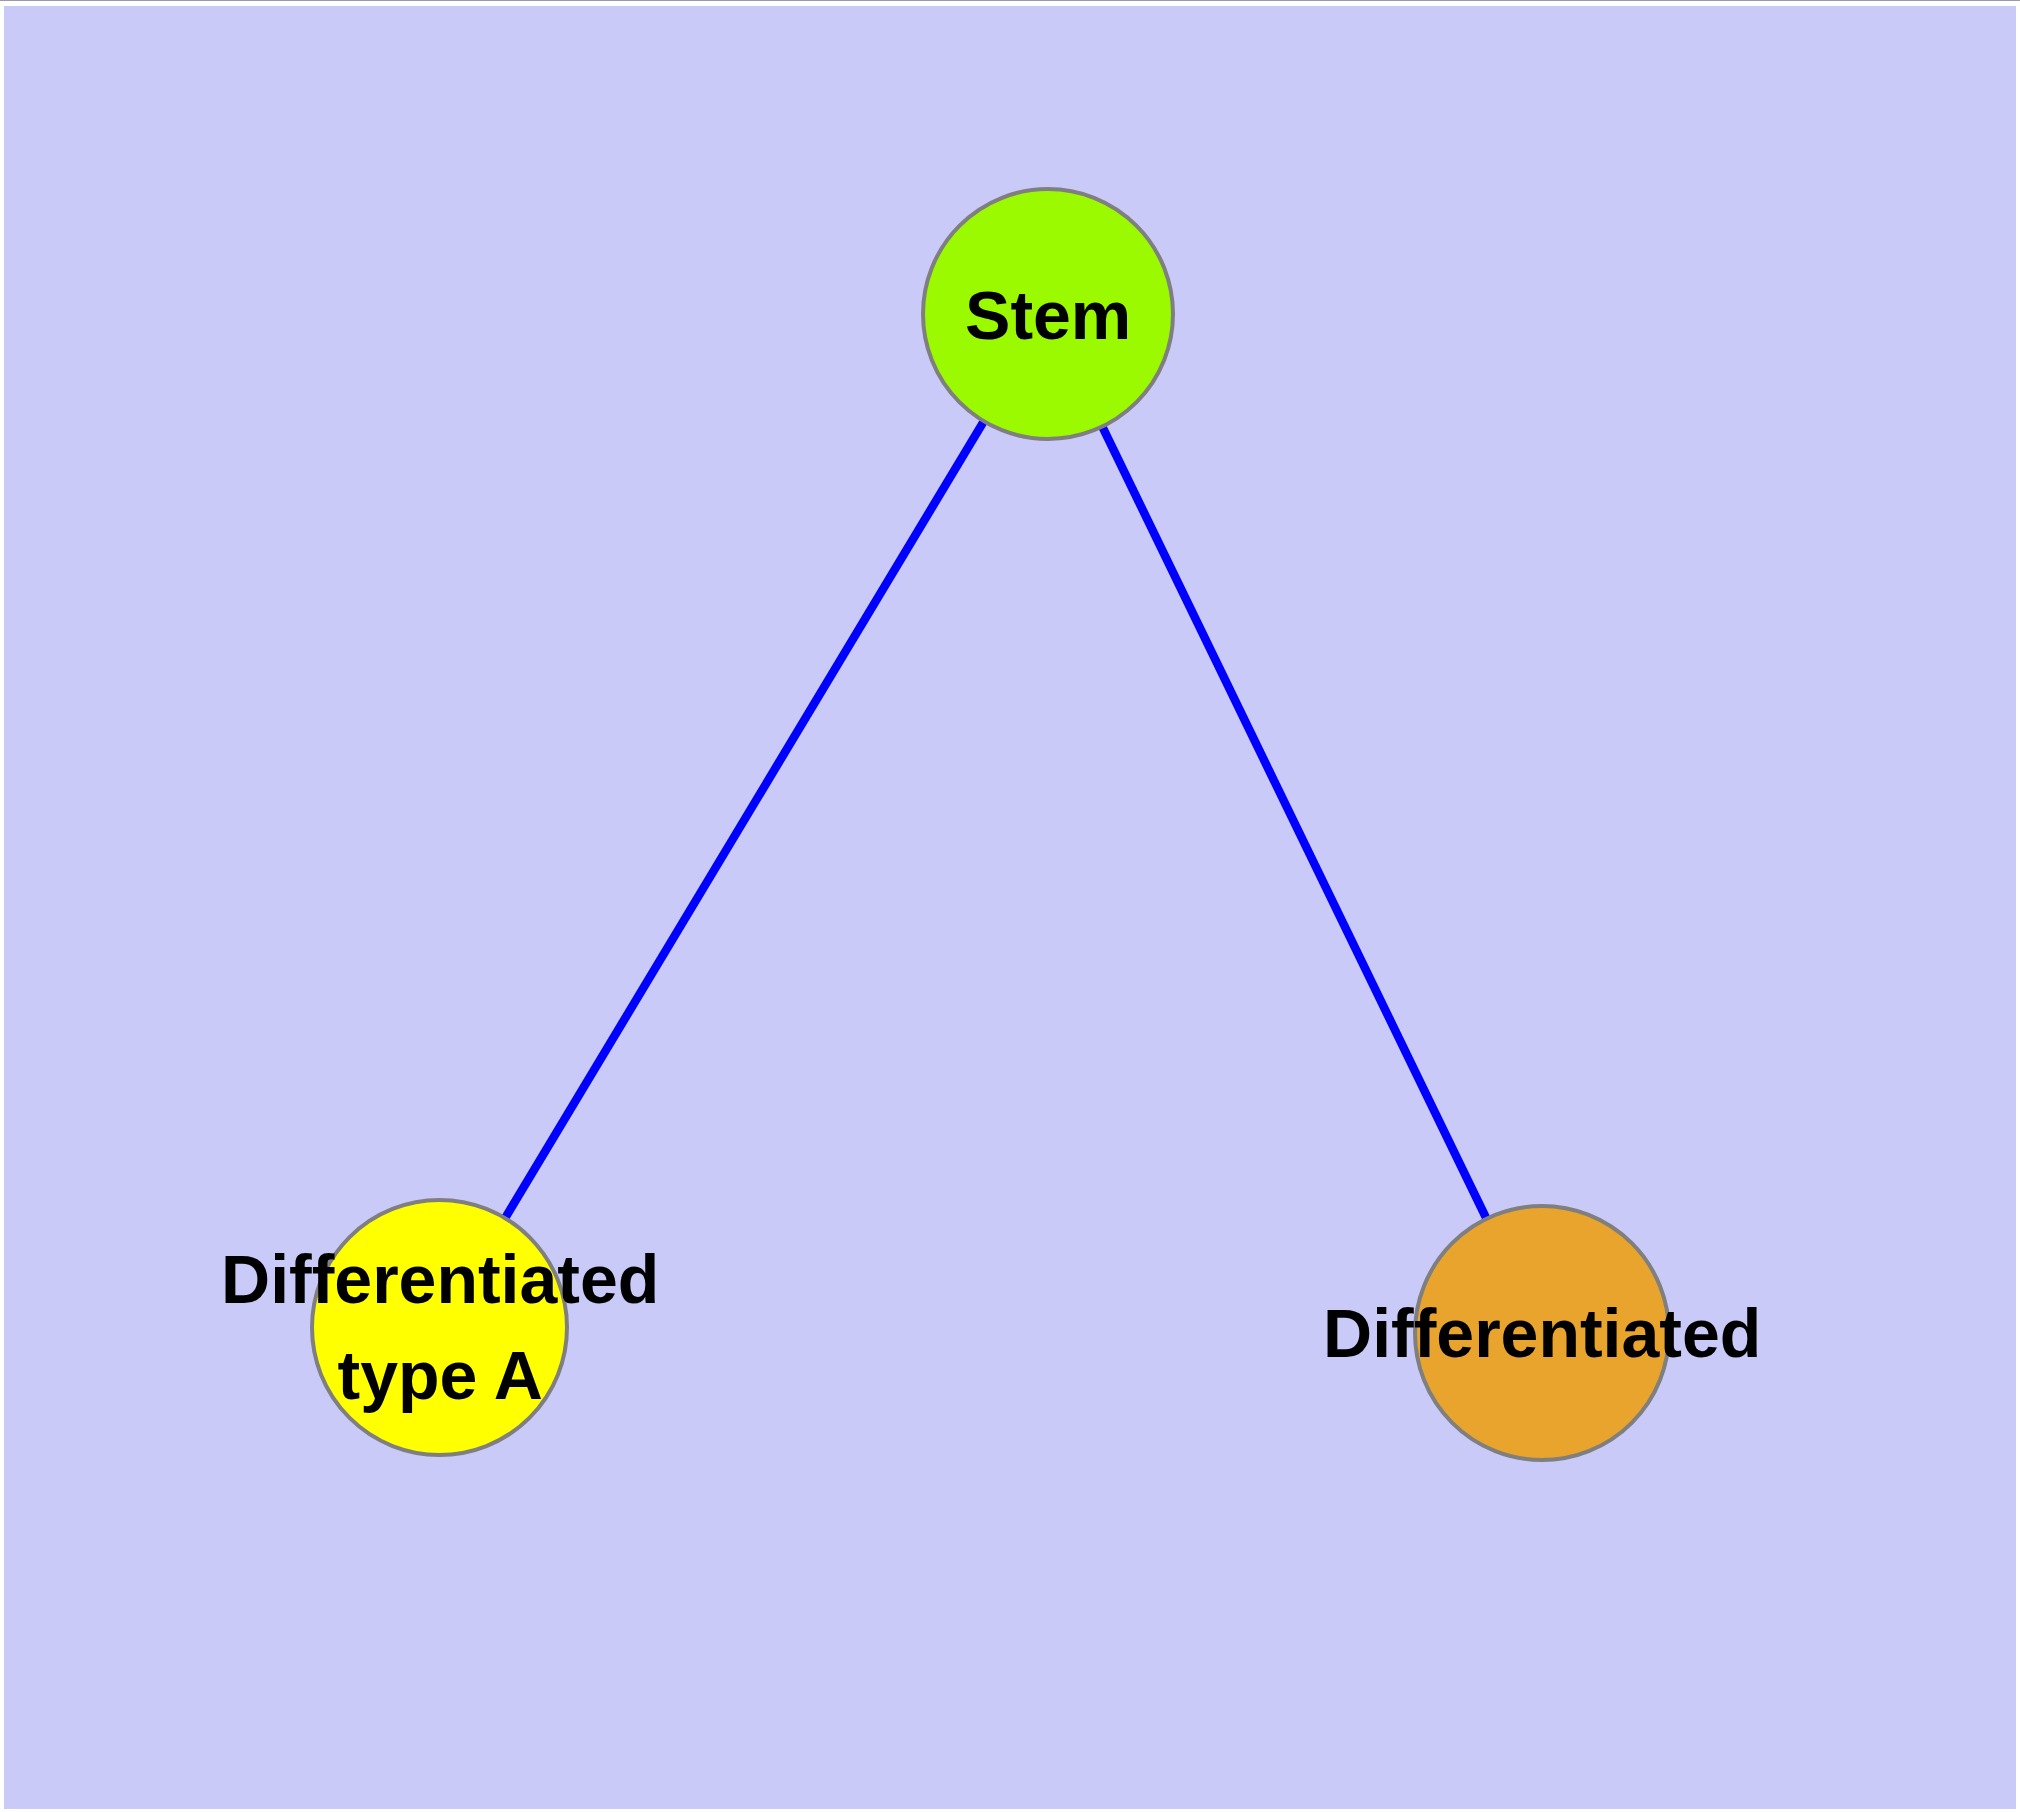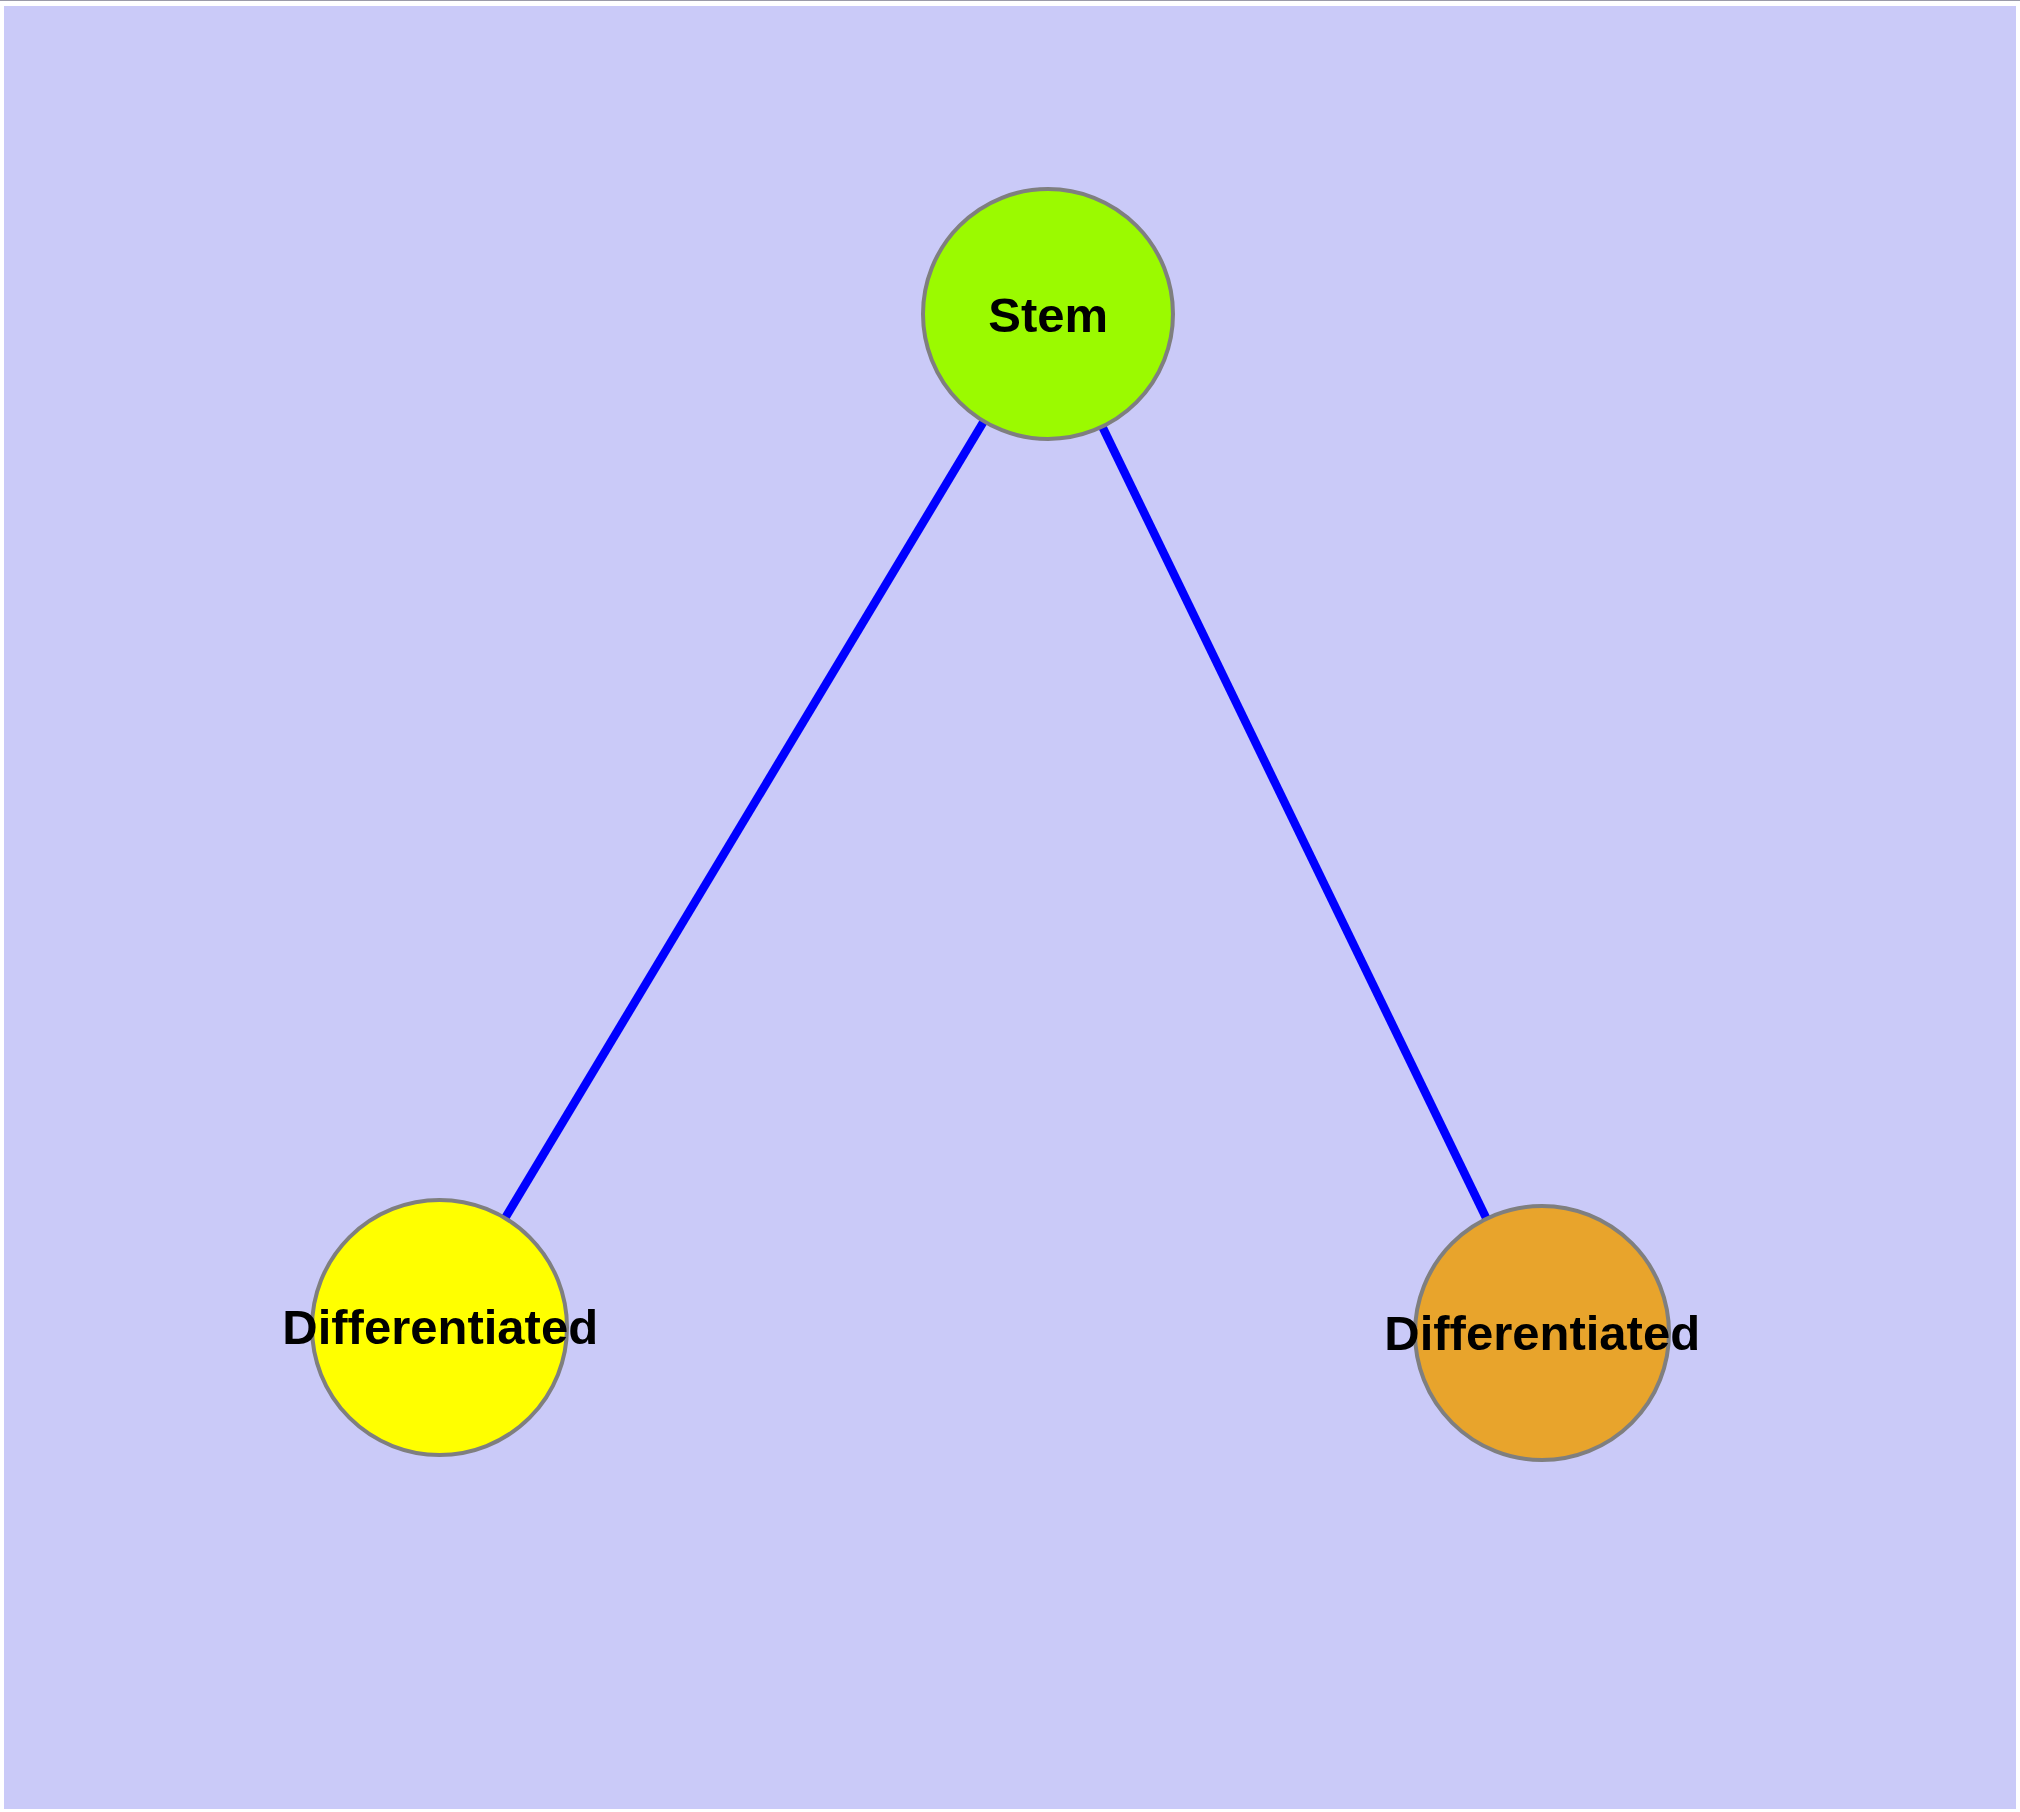--- a/index.html
+++ b/index.html
@@ -34,21 +34,21 @@
     position: absolute;
     border-radius: 50%;
     border: 4.2px solid #7f7f7f;
     box-sizing: border-box;
   }
   .node-label {
     position: absolute;
     transform: translate(-50%, -50%);
     text-align: center;
     font-weight: bold;
-    font-size: 49px;
+    font-size: 68px;
     line-height: 96px;
     color: #000000;
     white-space: nowrap;
     pointer-events: none;
   }
   .node-label span { display: block; }
 </style>
 </head>
 <body>
 
@@ -62,20 +62,21 @@
 
     <div class="node" style="left: 917px; top: 181px; width: 254px; height: 254px; background: rgb(155, 250, 0); border-color: rgb(127, 127, 127);"></div>
     <div class="node" style="left: 306px; top: 1192px; width: 259px; height: 259px; background: rgb(255, 255, 0); border-color: rgb(127, 127, 127);"></div>
     <div class="node" style="left: 1409px; top: 1198px; width: 258px; height: 258px; background: rgb(232, 164, 44); border-color: rgb(127, 127, 127);"></div>
 
     <div class="node-label" style="left: 1044px; top: 309px;">
       <span>Stem</span>
     </div>
     <div class="node-label" style="left: 436px; top: 1321px;">
       <span>Differentiated</span>
+      <span>type A</span>
     </div>
     <div class="node-label" style="left: 1538px; top: 1327px;">
       <span>Differentiated</span>
     </div>
 
   </div>
 </div>
 
 
 </body></html>

